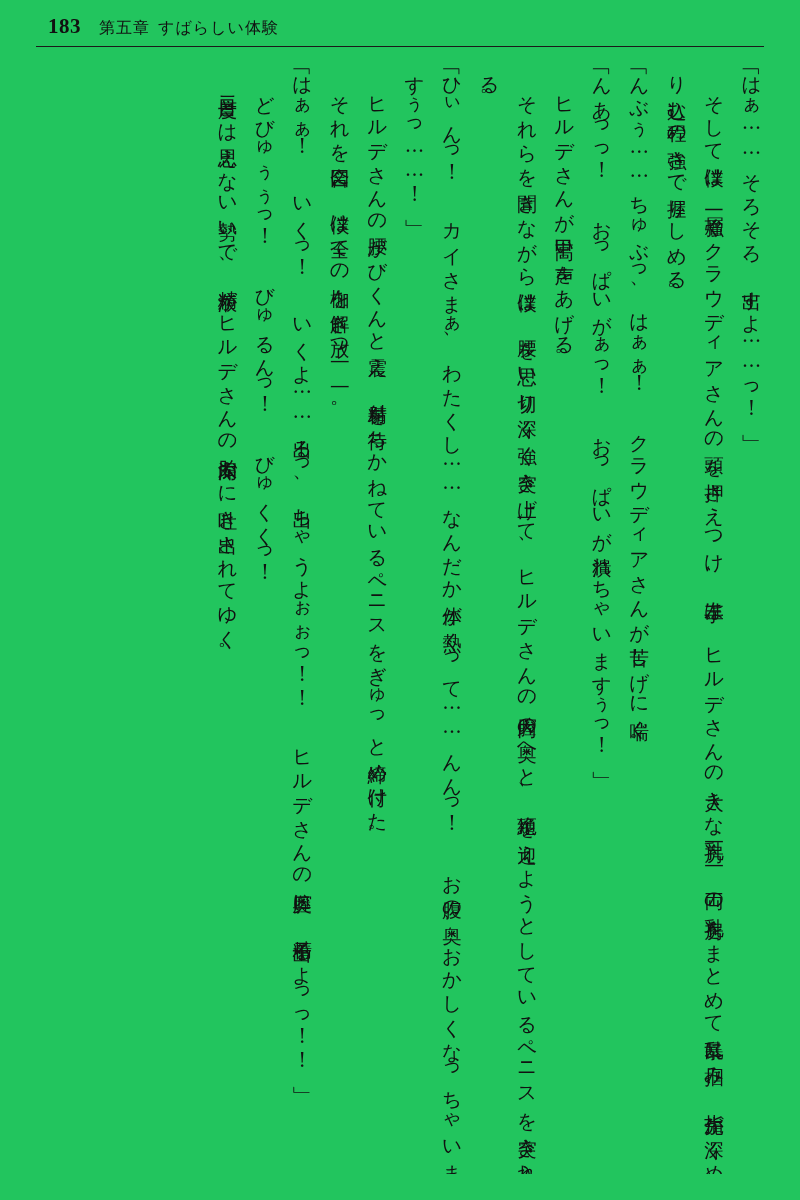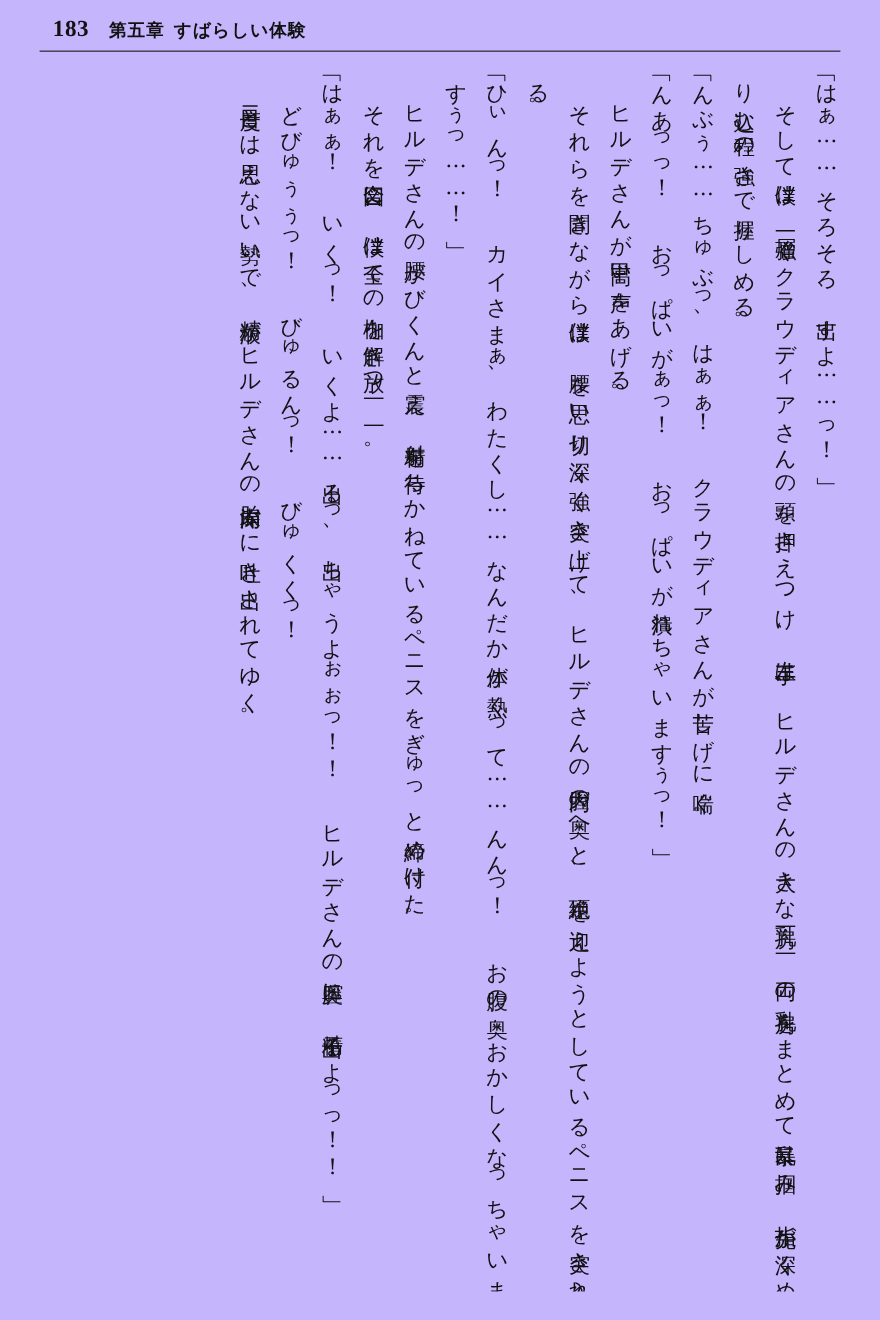--- a/index.html
+++ b/index.html
@@ -12,42 +12,42 @@
     height: 1200px;
     font-family: "Liberation Serif", "DejaVu Serif", serif;
     color: #141414;
     overflow: hidden;
   }
   .page {
     position: relative;
     width: 800px;
     height: 1200px;
     box-sizing: border-box;
-    background: #c4b5fd;
+    background: #22c55e;
   }
   
   .header {
     position: absolute;
     top: 14px;
     left: 48px;
     right: 48px;
     height: 38px;
     display: flex;
     align-items: baseline;
     gap: 18px;
   }
   .page-number {
     font-size: 21px;
     font-weight: bold;
     letter-spacing: 0.5px;
     color: #111;
   }
   .chapter-label {
     font-size: 16px;
-    font-weight: bold;
+    font-weight: normal;
     color: #111;
     letter-spacing: 1px;
   }
   .chapter-label .chap-num {
     margin-right: 8px;
   }
   .rule {
     position: absolute;
     top: 46px;
     left: 36px;

